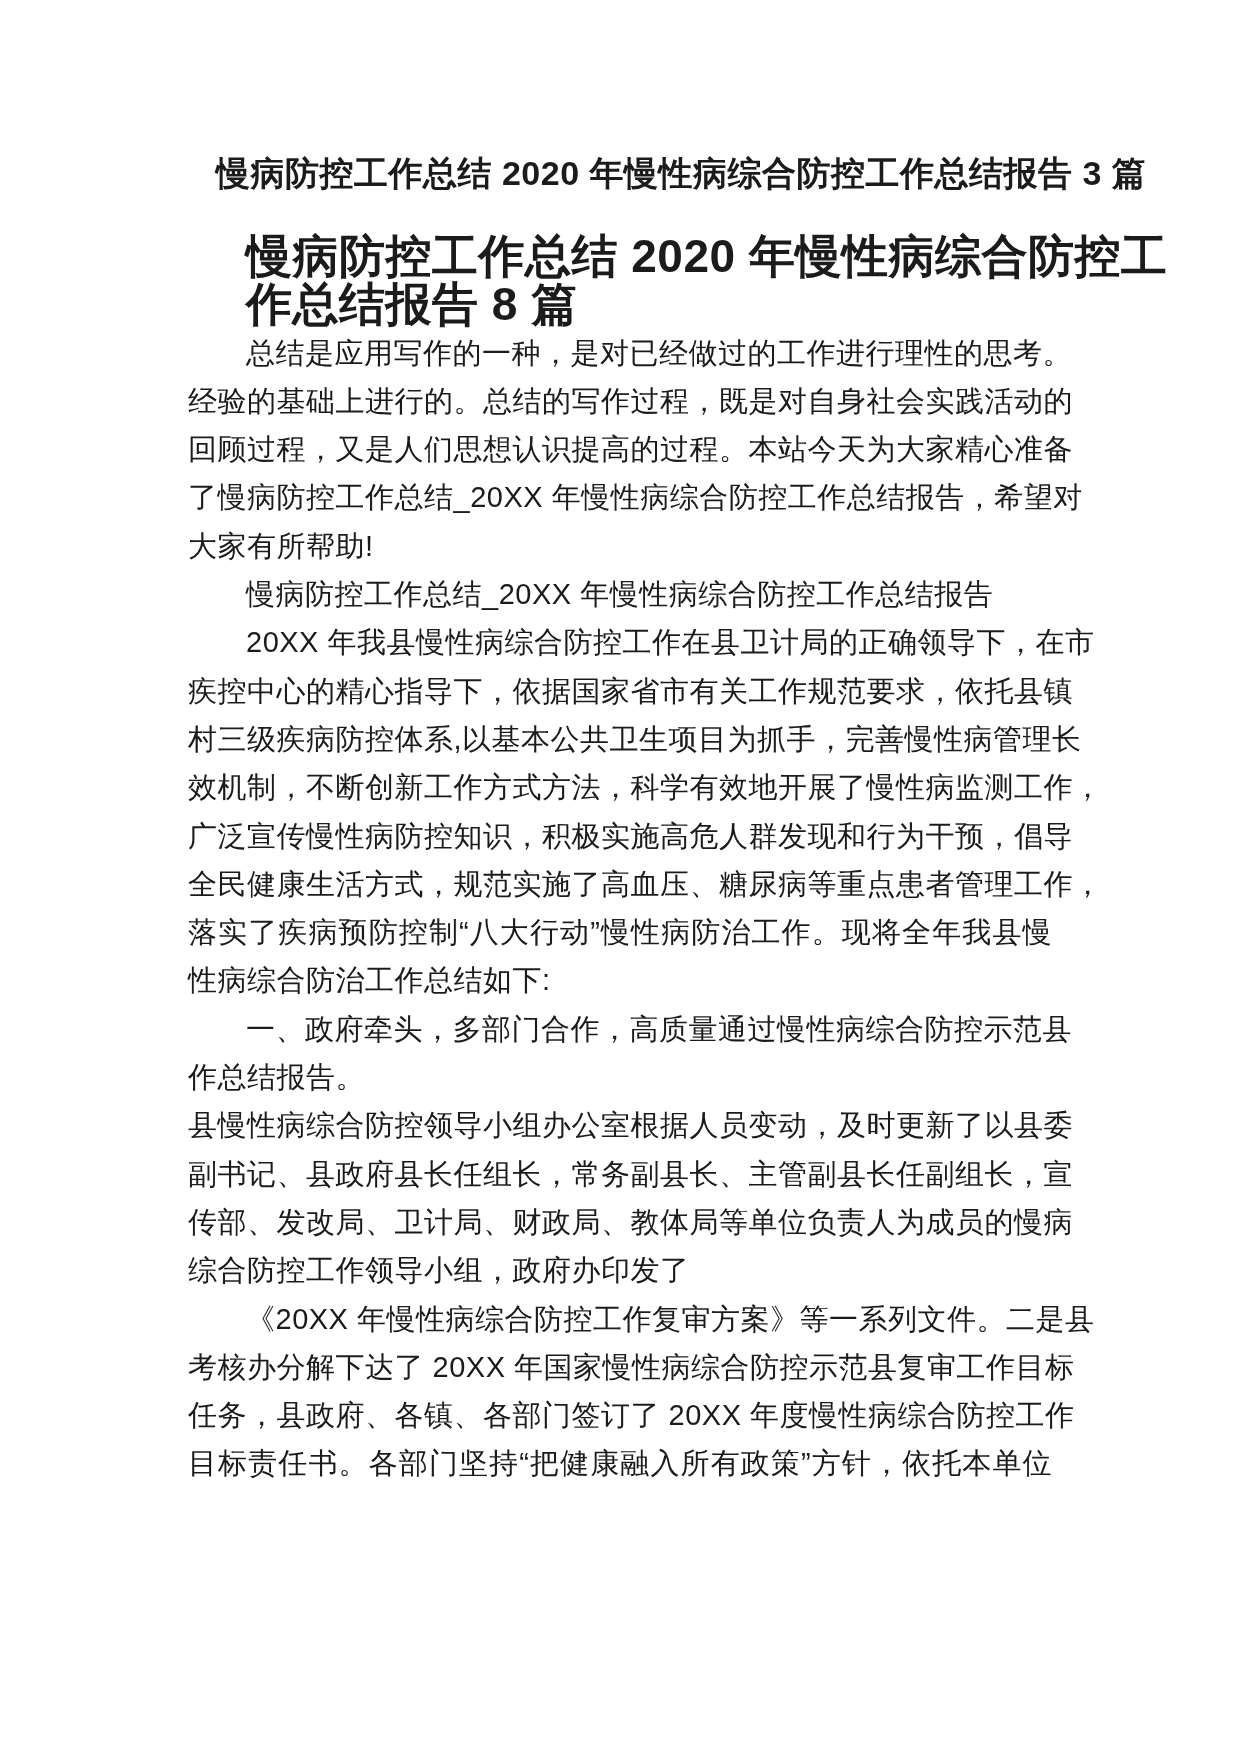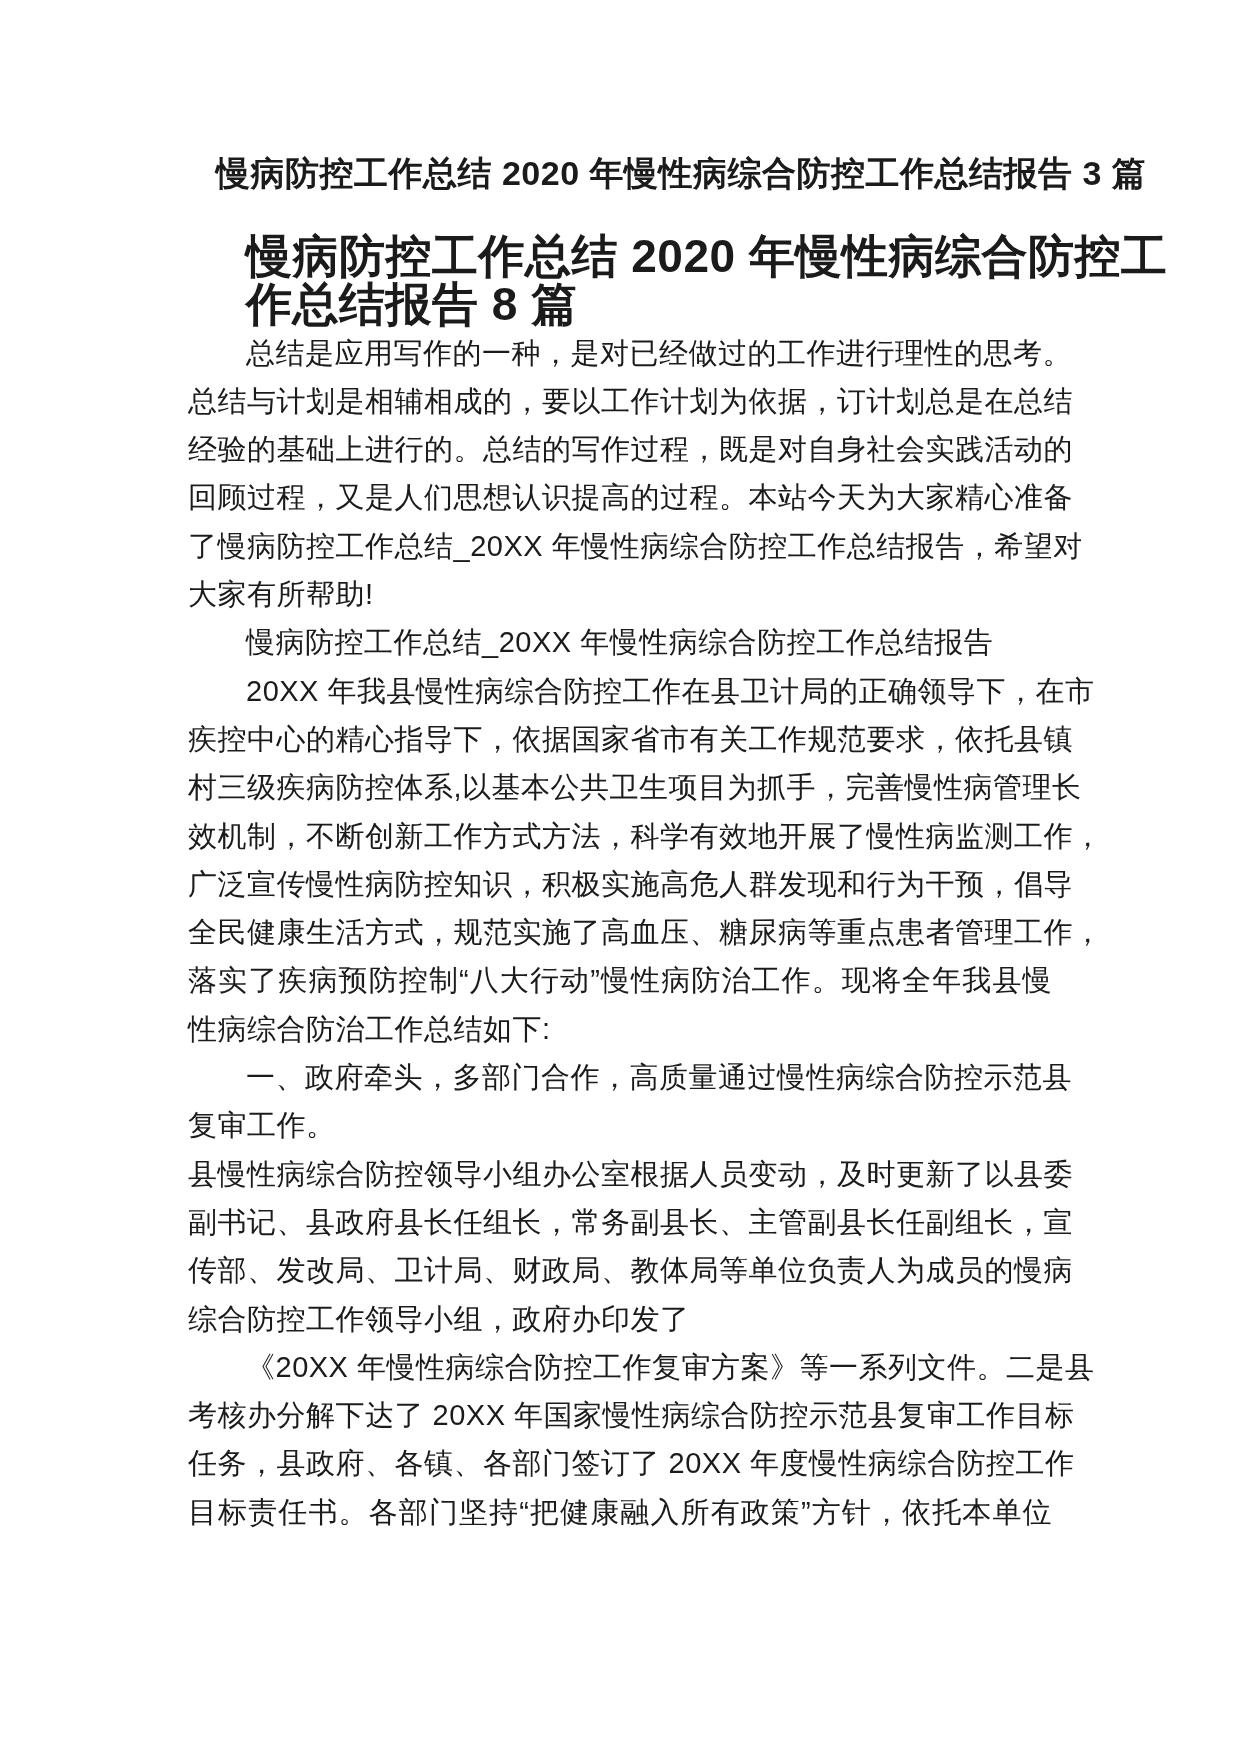--- a/index.html
+++ b/index.html
@@ -56,36 +56,35 @@
 </style>
 </head>
 <body>
 
 <div class="page">
   <div class="doc-title">慢病防控工作总结 2020 年慢性病综合防控工作总结报告 3 篇</div>
   <div class="doc-body">
       <div class="line indent lg">慢病防控工作总结 2020 年慢性病综合防控工</div>
       <div class="line indent lg">作总结报告 8 篇</div>
       <div class="line indent full">总结是应用写作的一种，是对已经做过的工作进行理性的思考。</div>
-      <div class="line full">总结与计划是相辅相成的，要以工作计划为依据，订计划总是在总结</div>
       <div class="line full">经验的基础上进行的。总结的写作过程，既是对自身社会实践活动的</div>
       <div class="line full">回顾过程，又是人们思想认识提高的过程。本站今天为大家精心准备</div>
       <div class="line full">了慢病防控工作总结_20XX 年慢性病综合防控工作总结报告，希望对</div>
       <div class="line">大家有所帮助!</div>
       <div class="line indent">慢病防控工作总结_20XX 年慢性病综合防控工作总结报告</div>
       <div class="line indent full">20XX 年我县慢性病综合防控工作在县卫计局的正确领导下，在市</div>
       <div class="line full">疾控中心的精心指导下，依据国家省市有关工作规范要求，依托县镇</div>
       <div class="line full">村三级疾病防控体系,以基本公共卫生项目为抓手，完善慢性病管理长</div>
       <div class="line full">效机制，不断创新工作方式方法，科学有效地开展了慢性病监测工作，</div>
       <div class="line full">广泛宣传慢性病防控知识，积极实施高危人群发现和行为干预，倡导</div>
       <div class="line full">全民健康生活方式，规范实施了高血压、糖尿病等重点患者管理工作，</div>
       <div class="line full">落实了疾病预防控制“八大行动”慢性病防治工作。现将全年我县慢</div>
       <div class="line">性病综合防治工作总结如下:</div>
       <div class="line indent full">一、政府牵头，多部门合作，高质量通过慢性病综合防控示范县</div>
-      <div class="line">复审工作。</div>
+      <div class="line">作总结报告。</div>
       <div class="line full">县慢性病综合防控领导小组办公室根据人员变动，及时更新了以县委</div>
       <div class="line full">副书记、县政府县长任组长，常务副县长、主管副县长任副组长，宣</div>
       <div class="line full">传部、发改局、卫计局、财政局、教体局等单位负责人为成员的慢病</div>
       <div class="line">综合防控工作领导小组，政府办印发了</div>
       <div class="line indent full">《20XX 年慢性病综合防控工作复审方案》等一系列文件。二是县</div>
       <div class="line full">考核办分解下达了 20XX 年国家慢性病综合防控示范县复审工作目标</div>
       <div class="line full">任务，县政府、各镇、各部门签订了 20XX 年度慢性病综合防控工作</div>
       <div class="line full">目标责任书。各部门坚持“把健康融入所有政策”方针，依托本单位</div>
     </div>
 </div>

